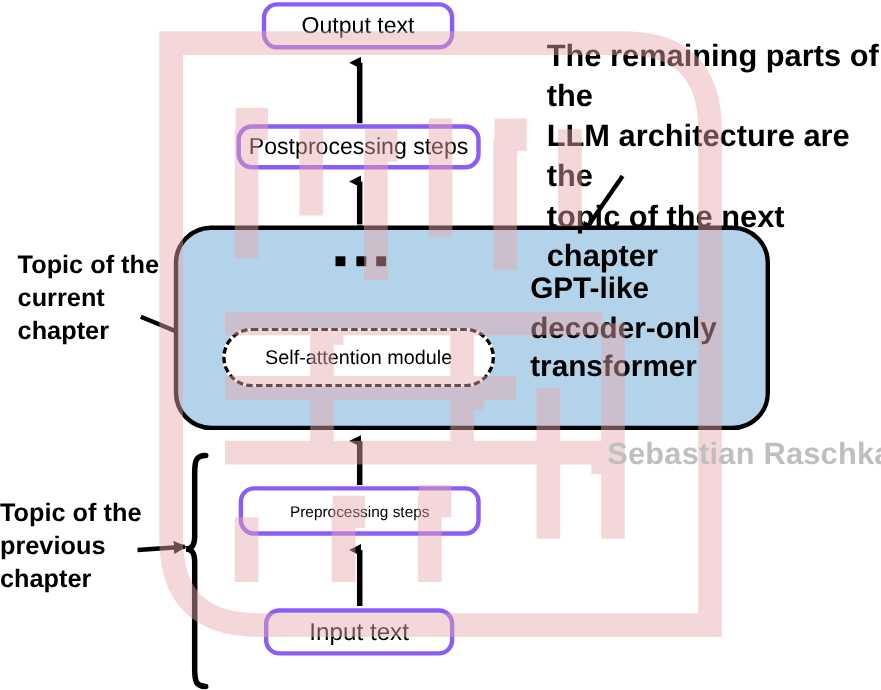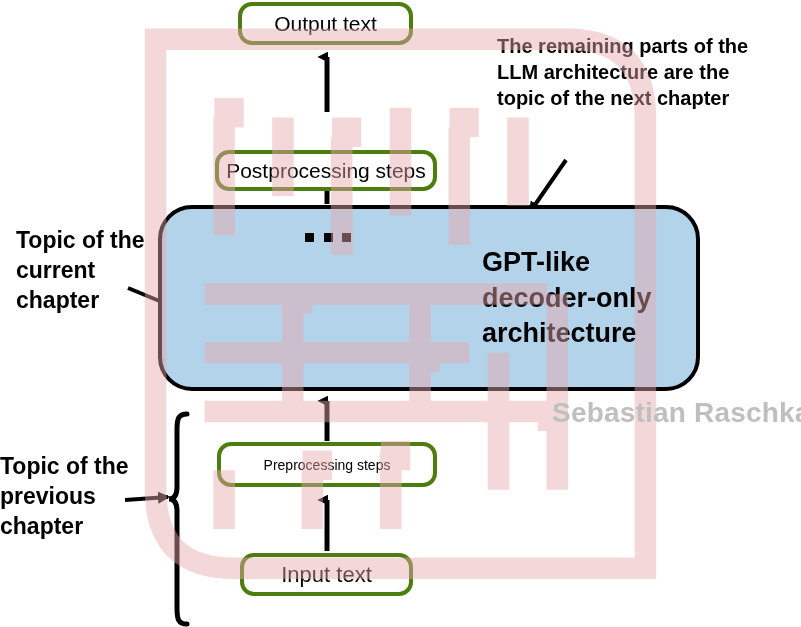--- a/index.html
+++ b/index.html
@@ -10,29 +10,29 @@
     position:relative;
   }
   #stage{position:relative;width:801px;height:627px;background:#fff;}
   #stage svg{position:absolute;left:0;top:0;width:801px;height:627px;}
 
   
   .node{
     position:absolute;
     box-sizing:border-box;
     background:#ffffff;
-    border:4px solid #4d7c0f;
+    border:4px solid #8b5cf6;
     border-radius:14px;
     display:flex;align-items:center;justify-content:center;
     font-family:"Liberation Sans", sans-serif;
     color:#000;
     white-space:nowrap;
   }
   #node-output{left:238px;top:2px;width:175px;height:43px;font-size:21px;}
-  #node-postprocessing{left:215px;top:113px;width:222px;height:41px;font-size:21px;margin-top:37px;}
+  #node-postprocessing{left:215px;top:113px;width:222px;height:41px;font-size:21px;}
   #node-preprocessing{left:217px;top:442px;width:220px;height:45px;font-size:14px;}
   #node-input{left:240px;top:553px;width:173px;height:43px;font-size:22px;}
 
   
   #block-transformer{
     position:absolute;
     left:158px;top:205px;width:542px;height:186px;
     box-sizing:border-box;
     background:#b3d3ea;
     border:4px solid #000000;
@@ -61,21 +61,21 @@
 
   
   .annot{
     position:absolute;
     font-family:"Liberation Sans", sans-serif;
     font-weight:bold;
     color:#000000;
     line-height:1.30;
     white-space:pre-line;
   }
-  #annot-next-chapter{left:497px;top:33px;width:305px;font-size:20px;}
+  #annot-next-chapter{left:497px;top:33px;width:305px;font-size:28px;}
   #annot-current-chapter{left:16px;top:226px;width:150px;font-size:23px;}
   #annot-previous-chapter{left:0px;top:452px;width:165px;font-size:23px;}
 
   
   #label-gpt-title{
     position:absolute;left:482px;top:245px;width:200px;
     font-family:"Liberation Sans", sans-serif;
     font-weight:bold;font-size:27px;line-height:1.32;
     color:#000;white-space:pre-line;
   }
@@ -128,28 +128,29 @@
     <line x1="125" y1="500" x2="168" y2="497" stroke="#000" stroke-width="4" marker-end="url(#arrowPoint)"></line>
 
     <path d="M187,414 C178,414 177,419 177,430 L177,487 C177,496 174,499 169,499
              C174,499 177,502 177,511 L177,608 C177,619 178,624 187,624" fill="none" stroke="#000" stroke-width="5" stroke-linecap="round"></path>
   </svg>
 
   <div id="block-transformer"></div>
 
   <div id="label-gpt-title">GPT-like
 decoder-only
-architecture</div>
+transformer</div>
 
   <div id="ellipsis-dots" title="...">
       <i></i>
       <i></i>
       <i></i>
     </div>
 
+  <div id="node-selfattention">Self-attention module</div>
 
   <div class="node" id="node-output">Output text</div>
 
   <div class="node" id="node-postprocessing">Postprocessing steps</div>
 
   <div class="node" id="node-preprocessing">Preprocessing steps</div>
 
   <div class="node" id="node-input">Input text</div>
 
   <div class="annot" id="annot-next-chapter">The remaining parts of the

